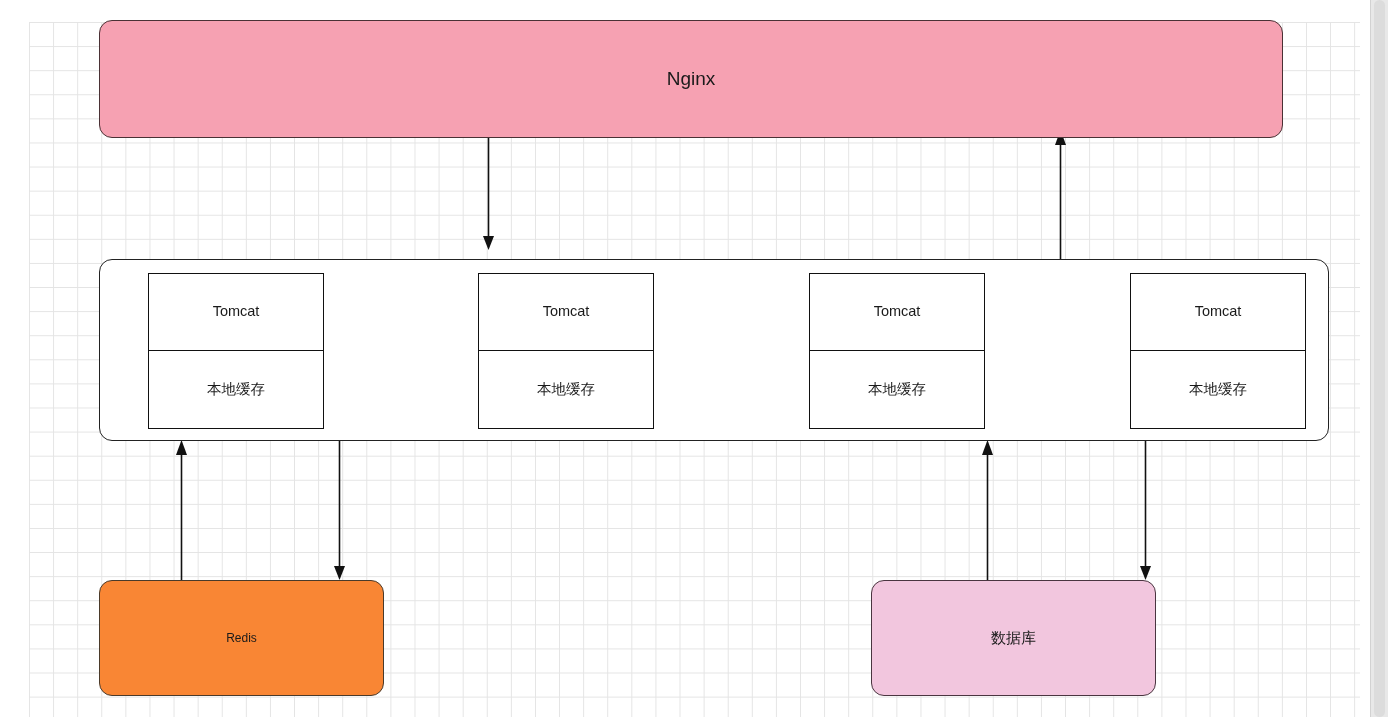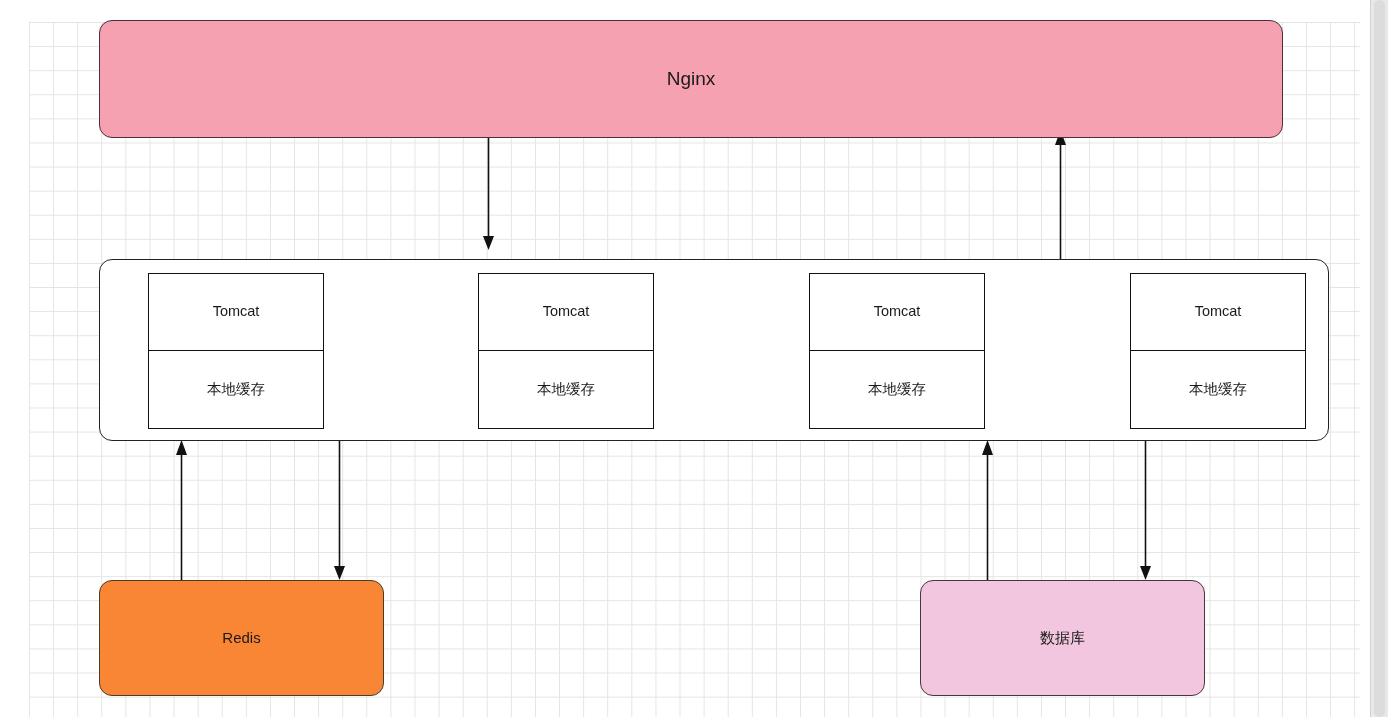--- a/index.html
+++ b/index.html
@@ -115,25 +115,25 @@
   }
 
   .redis-box {
     left: 99px;
     top: 580px;
     width: 285px;
     height: 116px;
     background: #f98634;
     border: 1.4px solid #4a3a2a;
     border-radius: 13px;
-    font-size: 15px;
+    font-size: 12px;
   }
 
   .db-box {
-    left: 920px;
+    left: 871px;
     top: 580px;
     width: 285px;
     height: 116px;
     background: #f2c6de;
     border: 1.4px solid #4a3540;
     border-radius: 13px;
     font-size: 15px;
   }
 
   

